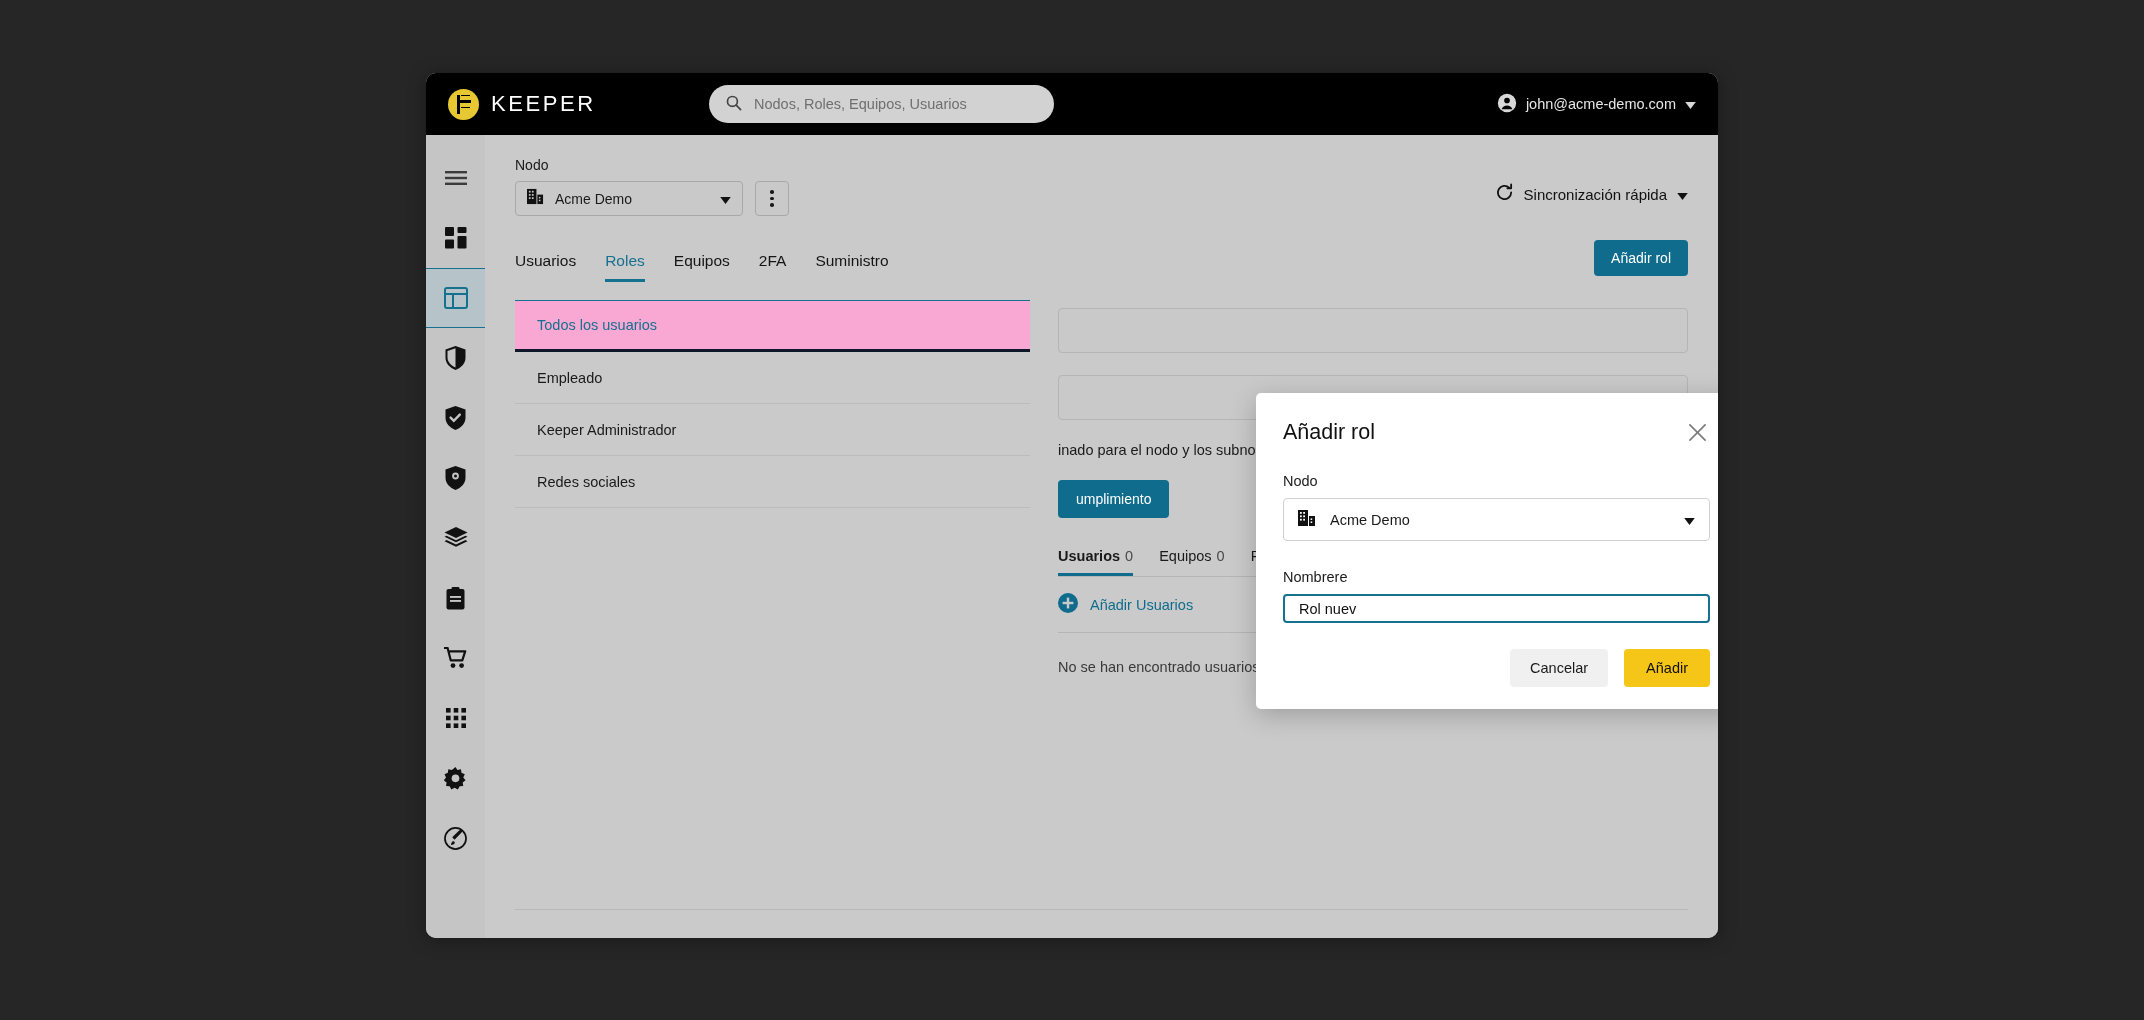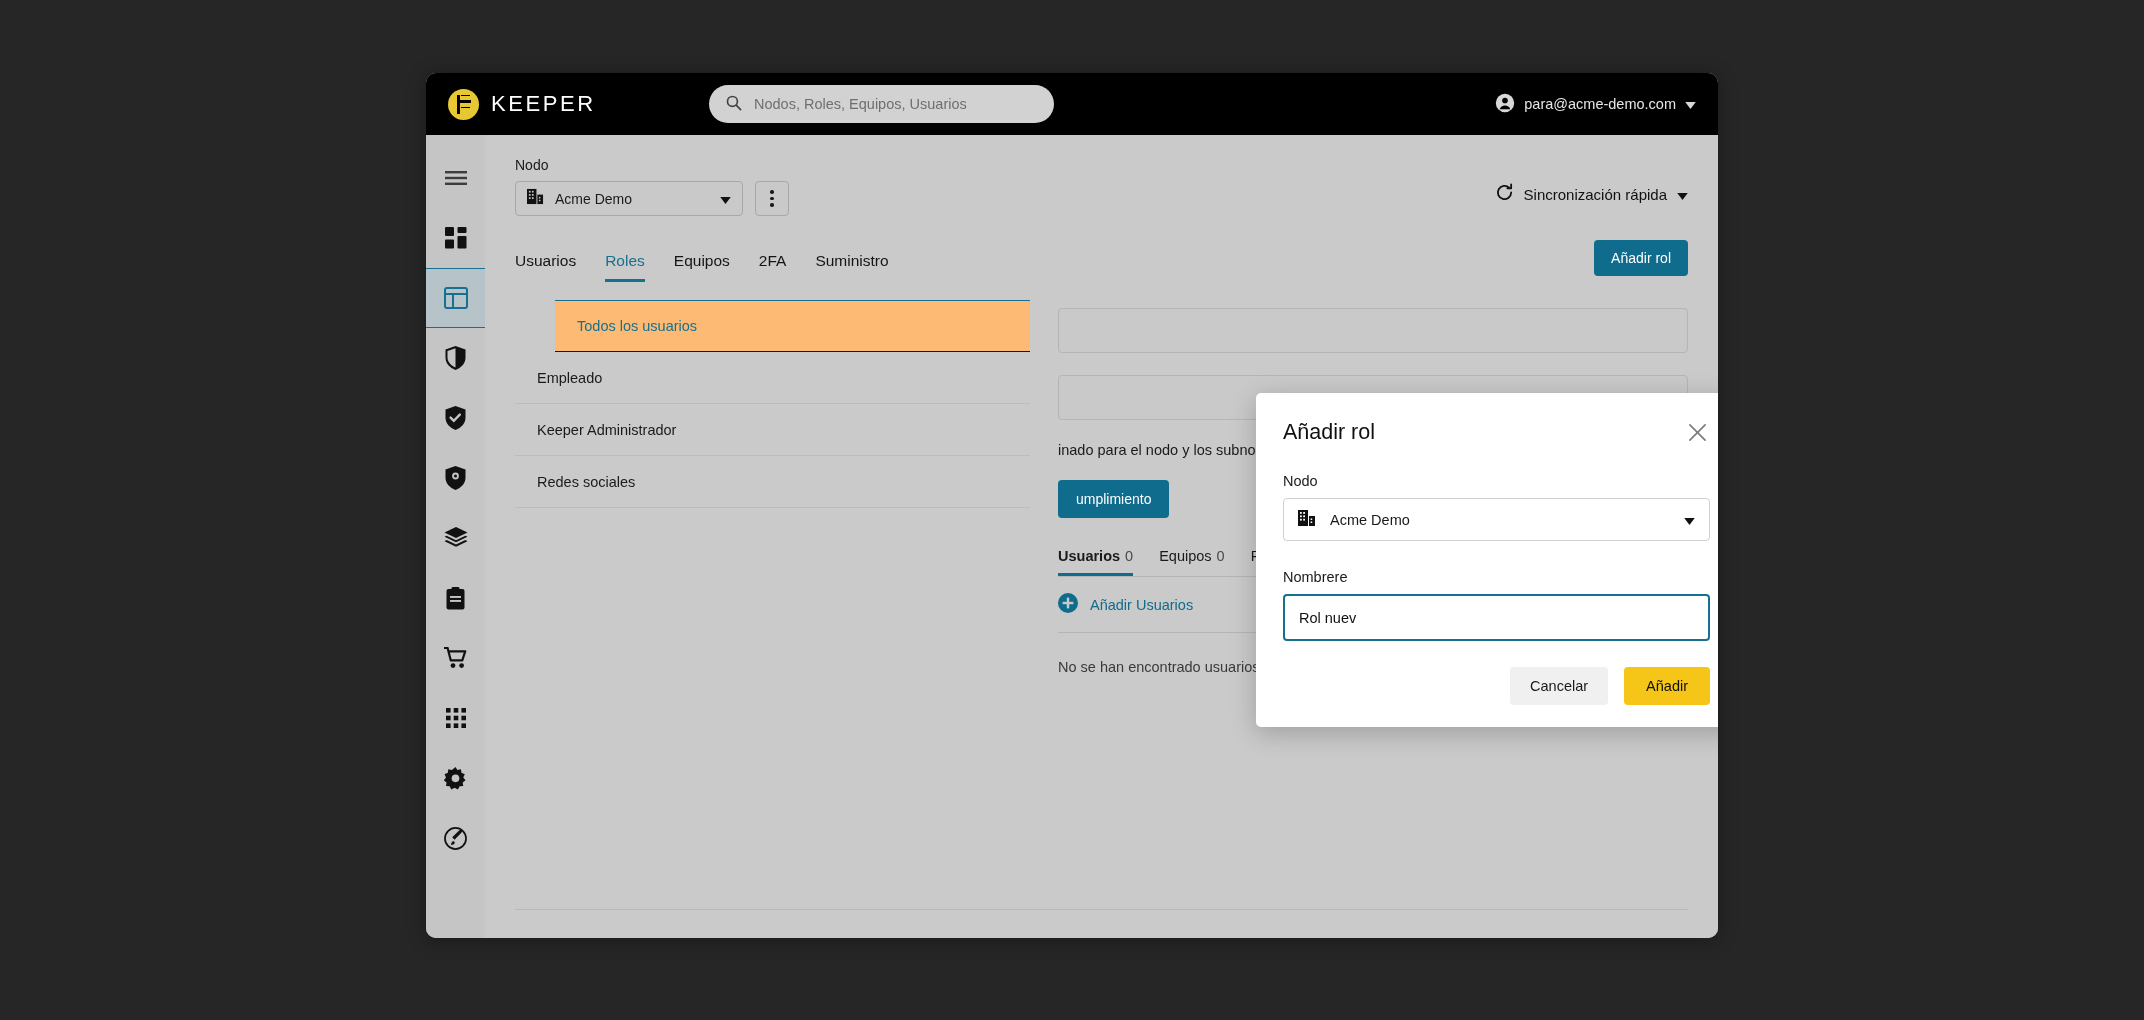--- a/index.html
+++ b/index.html
@@ -224,25 +224,24 @@
     height: 52px;
     display: flex;
     align-items: center;
     padding-left: 22px;
     font-size: 14.5px;
     color: #1a1a1a;
     border-bottom: 1px solid #bcbcbc;
     cursor: pointer;
   }
   .role-item.selected {
-    background: #fdba74;
+    background: #f9a8d4;
     color: #16708f;
     border-top: 1px solid #16708f;
-    border-bottom: 1px solid #0f172a;
-    margin-left: 40px;
+    border-bottom: 3px solid #0f172a;
   }
 
   #detail { flex: 1; padding-left: 28px; padding-top: 8px; }
 
   .field-box {
     height: 45px;
     border: 1px solid #b5b5b5;
     border-radius: 4px;
     background: #c9c9c9;
     margin-bottom: 22px;
@@ -333,21 +332,21 @@
     border-radius: 4px;
     display: flex;
     align-items: center;
     padding: 0 14px;
     gap: 14px;
     cursor: pointer;
   }
   #modal-node-select .node-name { font-size: 14.5px; }
   #modal-name-input {
     width: 100%;
-    height: 47px;
+    height: 29px;
     border: 2px solid #16708f;
     border-radius: 4px;
     padding: 0 14px;
     font-family: "Liberation Sans", sans-serif;
     font-size: 14.5px;
     color: #101010;
     outline: none;
     background: #fff;
   }
   #modal-actions {
@@ -400,21 +399,21 @@
     </div>
 
     <div id="account">
       <span>
         <svg width="20" height="20" viewBox="0 0 24 24" fill="#d8d8d8">
           <circle cx="12" cy="12" r="11"></circle>
           <circle cx="12" cy="9" r="3.4" fill="#000"></circle>
           <path d="M5.6 19.4a6.9 6.9 0 0 1 12.8 0z" fill="#000"></path>
         </svg>
       </span>
-      <span>para@acme-demo.com</span>
+      <span>john@acme-demo.com</span>
       <span>
         <svg width="11" height="7" viewBox="0 0 12 8" fill="#d8d8d8">
             <path d="M0 0h12L6 8z"></path>
           </svg>
       </span>
     </div>
   </div>
 
   <div id="body-split">
 

